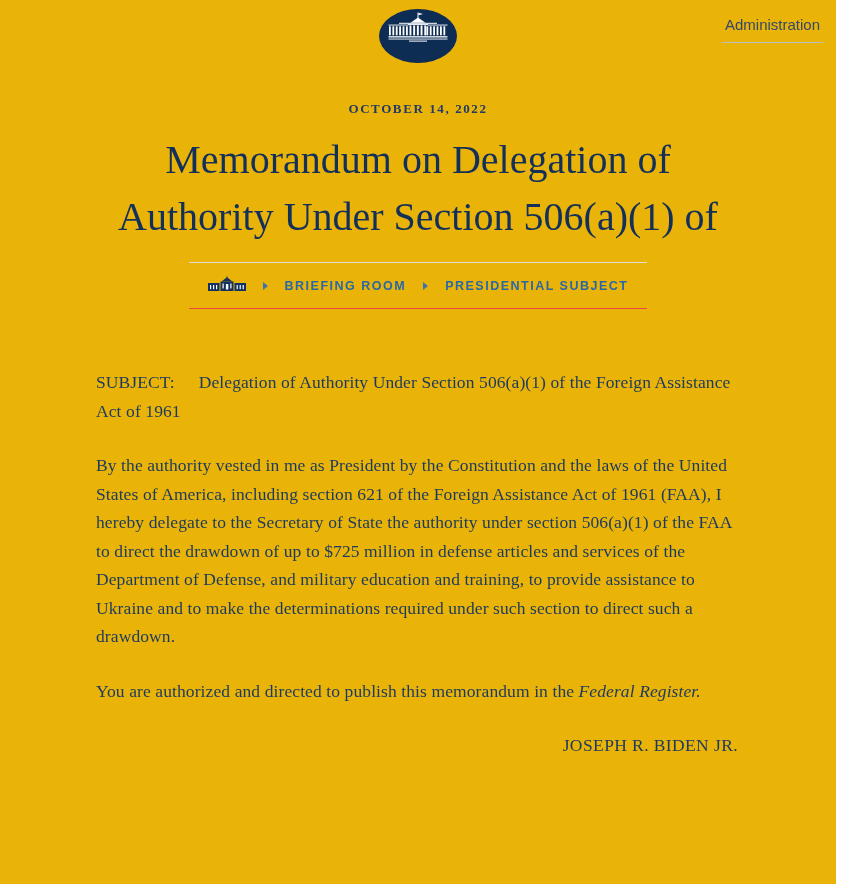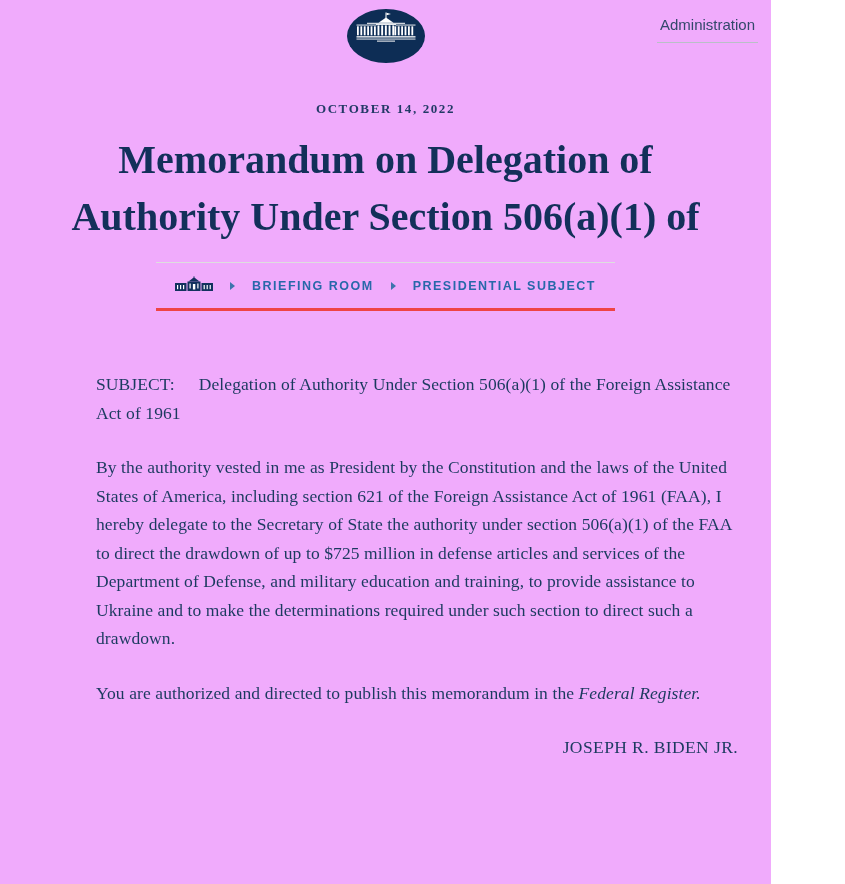--- a/index.html
+++ b/index.html
@@ -1,17 +1,17 @@
 <!DOCTYPE html>
 <html><head>
 <meta charset="utf-8">
 <style>
   html,body{margin:0;padding:0;background:#fff;}
   .page{
-    width:771px;height:884px;background:#f0abfc;position:relative;overflow:hidden;
+    width:836px;height:884px;background:#eab308;position:relative;overflow:hidden;
     font-family:"Liberation Serif", serif;
   }
   
   .admin-link{
     position:absolute;top:16px;right:13px;
     font-family:"Liberation Sans", sans-serif;
     font-size:15px;color:#33486b;text-decoration:none;
     border-bottom:1px solid #b9bfc7;padding:0 3px 9px 3px;
     cursor:pointer;
   }
@@ -19,30 +19,30 @@
   .logo-wrap svg{display:inline-block;}
   
   .date{
     margin-top:33px;text-align:center;
     font-family:Liberation Serif, serif;font-weight:600;
     font-size:13px;letter-spacing:1.6px;color:#223a66;
   }
   
   .title{
     margin:14px auto 0;text-align:center;
-    font-family:"Liberation Serif", serif;font-weight:700;
+    font-family:"Liberation Serif", serif;font-weight:400;
     font-size:40px;line-height:57px;color:#13305a;
   }
   .title .t-line{display:block;}
   
   .breadcrumb{
     width:fit-content;margin:17px auto 0;
     display:flex;align-items:center;gap:17px;
     padding:13px 19px;
-    border-top:1px solid #dedede;border-bottom:3px solid #ef4444;
+    border-top:1px solid #dedede;border-bottom:1px solid #ef4444;
     font-family:"Liberation Sans", sans-serif;font-weight:600;
     font-size:12.5px;letter-spacing:1.5px;color:#2868a9;
   }
   .breadcrumb a{color:#2868a9;text-decoration:none;cursor:pointer;white-space:nowrap;}
   .crumb-sep{
     width:0;height:0;display:inline-block;
     border-left:5px solid #3d74ad;
     border-top:4px solid transparent;border-bottom:4px solid transparent;
   }
   .home-icon{display:inline-flex;align-items:center;cursor:pointer;}

